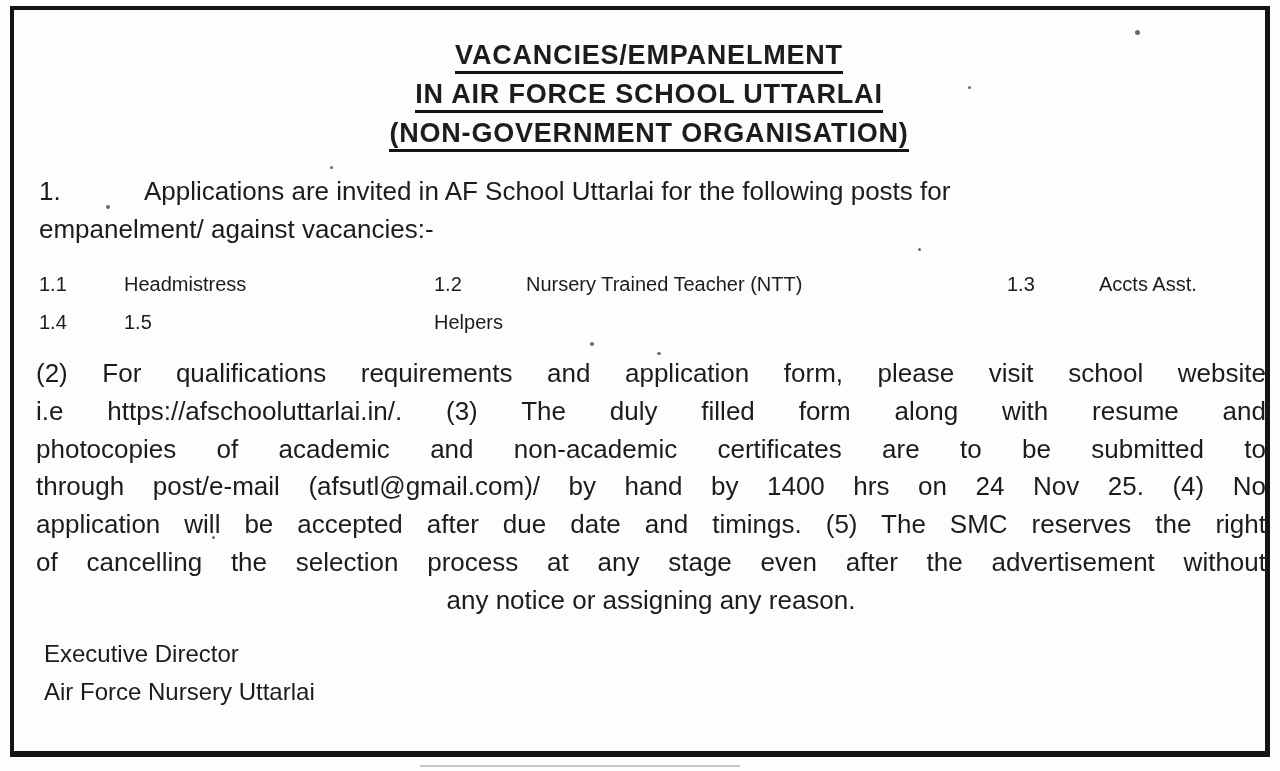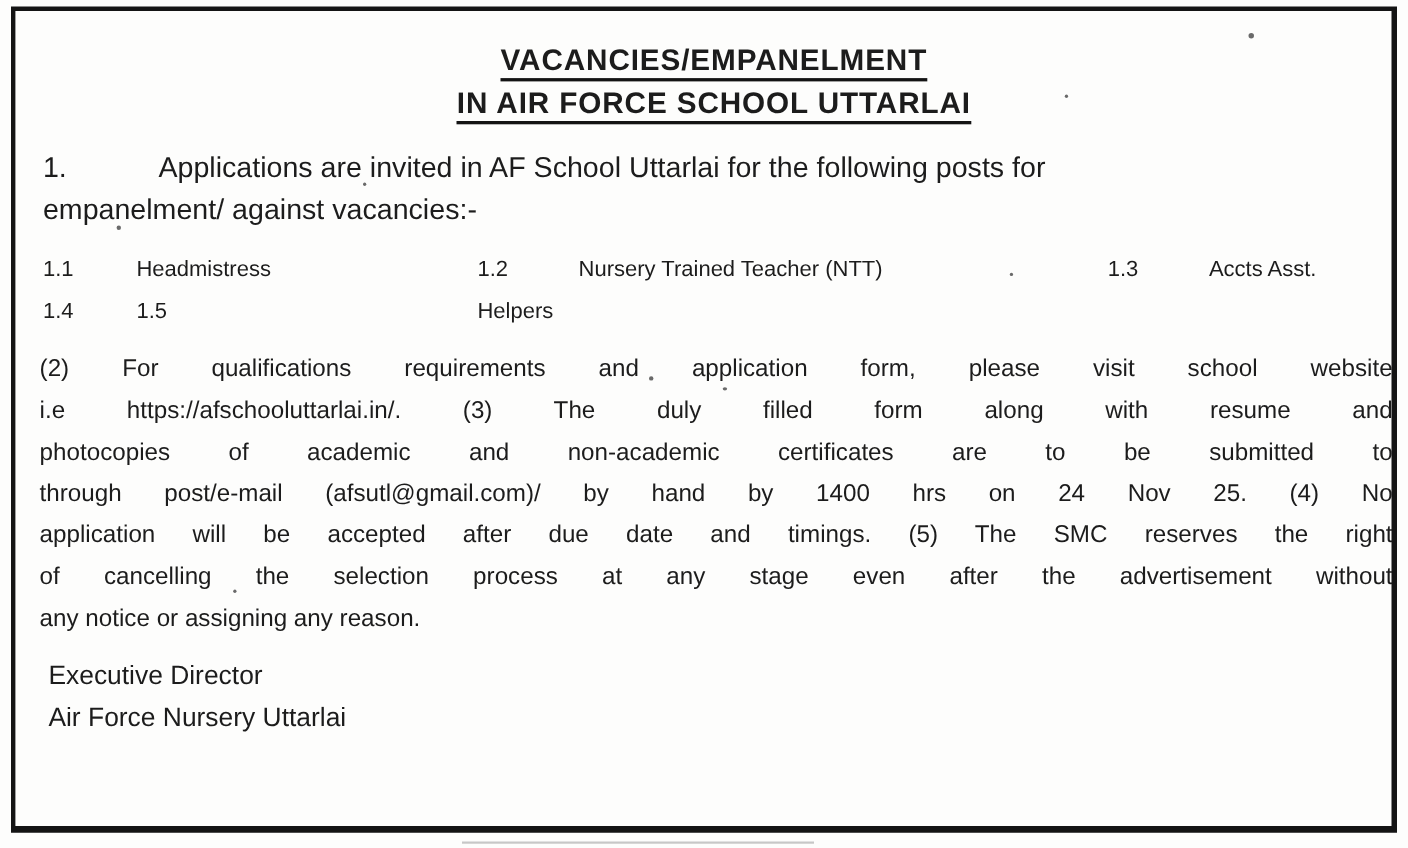--- a/index.html
+++ b/index.html
@@ -54,24 +54,24 @@
     font-size: 20px;
     line-height: 38px;
     display: grid;
     grid-template-columns: 85px 310px 92px 481px 92px 1fr;
   }
 
   
   .para2 {
     margin-top: 14px;
     padding-left: 11px;
-    font-size: 22px;
+    font-size: 26px;
     line-height: 37.8px;
   }
-  .para2 .line { width: 1230px; }
+  .para2 .line { width: 1230px; text-align: center; }
   .para2 .just { text-align: justify; text-align-last: justify; }
   .u {
     text-decoration-thickness: 2px;
     text-underline-offset: 4px;
   }
 
   
   .signature {
     margin-top: 15px;
     padding-left: 19px;
@@ -89,20 +89,21 @@
 </head>
 <body>
 
 <div class="page">
   <div class="notice-box">
     <div class="content">
 
       <div class="heading">
         <div class="hline"><span>VACANCIES/EMPANELMENT</span></div>
         <div class="hline"><span>IN AIR FORCE SCHOOL UTTARLAI</span></div>
+        <div class="hline"><span>(NON-GOVERNMENT ORGANISATION)</span></div>
       </div>
 
       <div class="para1">
         <div class="p1row">
           <span class="p1num">1.</span>
           <span>Applications are invited in AF School Uttarlai for the following posts for</span>
         </div>
         <div>empanelment/ against vacancies:-</div>
       </div>
 

